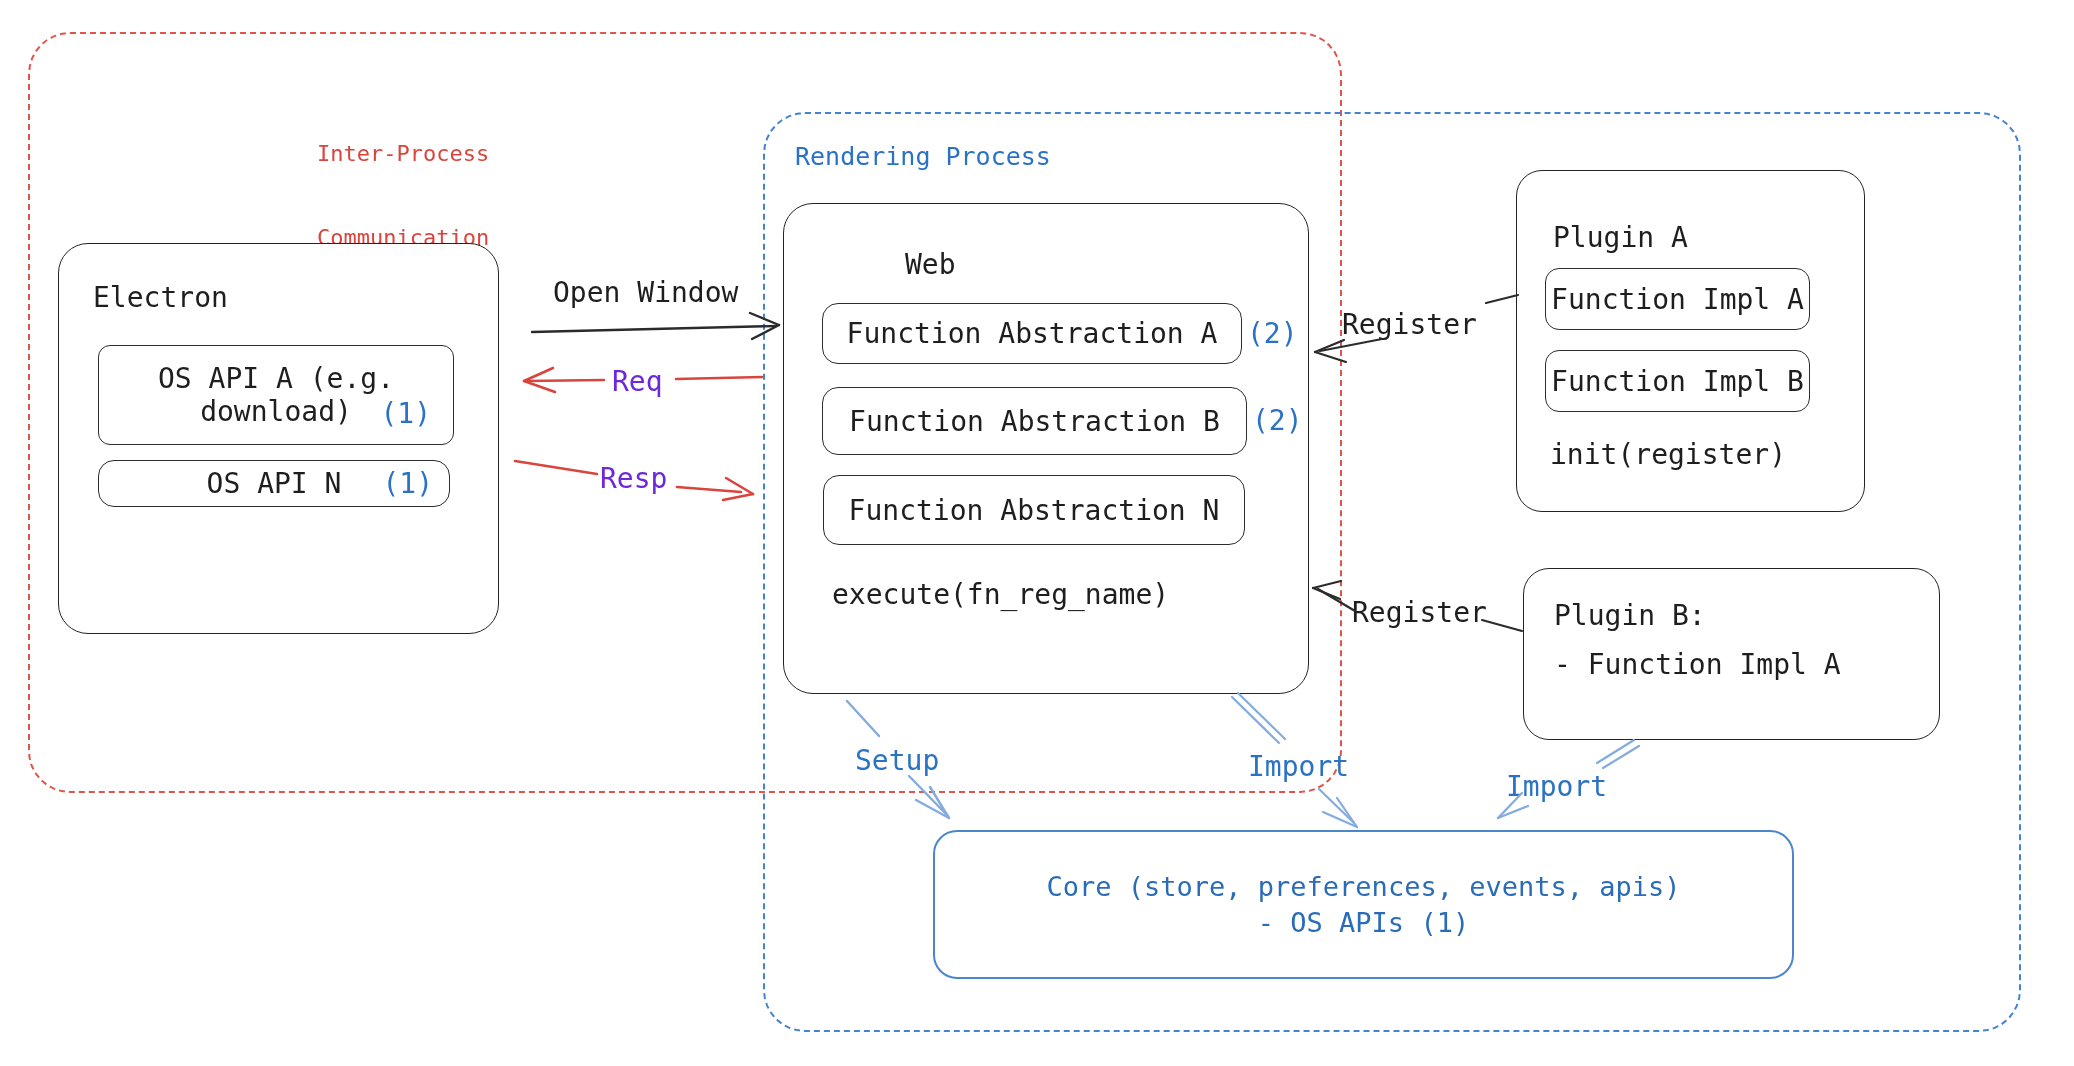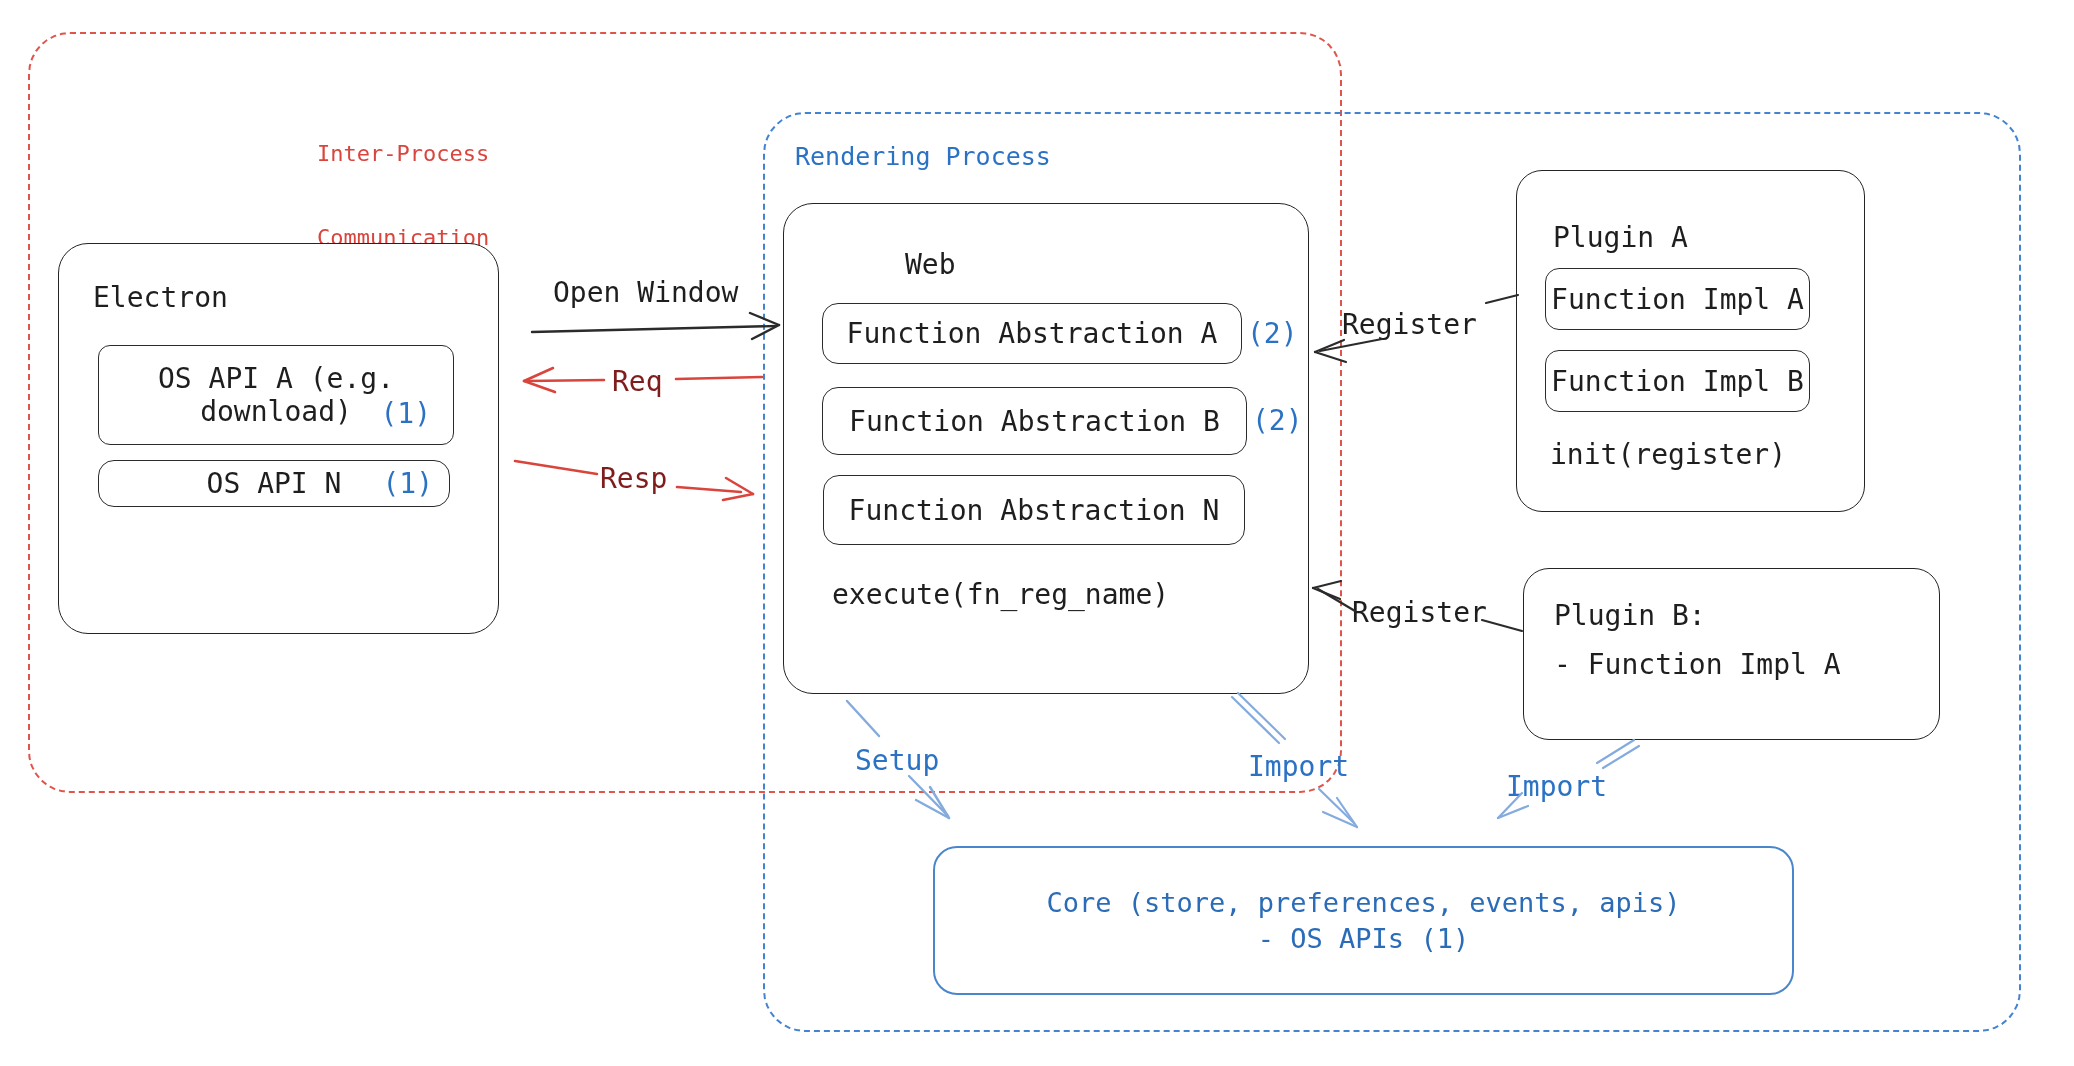--- a/index.html
+++ b/index.html
@@ -15,21 +15,21 @@
   
   .region{position:absolute;border-radius:42px;background:transparent;}
   .region.red{border:2.5px dashed #e0554b;}
   .region.blue{border:2.5px dashed #4383d2;}
   
   .node{position:absolute;border:1.7px solid #242424;border-radius:30px;background:#ffffff;}
   .subnode{position:absolute;border:1.5px solid #2c2c2c;border-radius:16px;background:#ffffff;
            display:flex;align-items:center;justify-content:center;font-size:28px;}
   .title{position:absolute;font-size:28px;white-space:pre;}
   .label{position:absolute;font-size:28px;white-space:pre;}
-  .red-t{color:#7f1d1d;}
+  .red-t{color:#6d28d9;}
   .blue-t{color:#2b72c4;}
   .badge{color:#2b72c4;font-size:28px;}
   .core{position:absolute;border:2.2px solid #4a86cc;border-radius:24px;background:#ffffff;
         display:flex;flex-direction:column;align-items:center;justify-content:center;
         color:#2b6cb8;font-size:27px;line-height:36px;text-align:center;}
   svg.overlay{position:absolute;left:0;top:0;pointer-events:none;}
   .ipc-label{position:absolute;font-size:22px;line-height:28px;color:#d9453d;white-space:pre;}
   .rp-label{position:absolute;font-size:25px;color:#2b72c4;white-space:pre;}
   .pb-line{position:absolute;font-size:28px;white-space:pre;}
 </style>
@@ -87,21 +87,21 @@
   </div>
   <div class="subnode" style="left:1545px;top:350px;width:263px;height:60px;border-radius:14px;">
     <span>Function Impl B</span>
   </div>
   <div class="label" style="left:1550px;top:438px;">init(register)</div>
 
   <div class="node" style="left:1523px;top:568px;width:415px;height:170px;border-radius:26px;"></div>
   <div class="pb-line" style="left:1554px;top:599px;">Plugin B:</div>
   <div class="pb-line" style="left:1554px;top:648px;">- Function Impl A</div>
 
-  <div class="core" style="left:933px;top:830px;width:857px;height:145px;margin-top:16px;">
+  <div class="core" style="left:933px;top:830px;width:857px;height:145px;">
     <div>Core (store, preferences, events, apis)</div>
     <div>- OS APIs (1)</div>
   </div>
 
   <div class="label" style="left:553px;top:276px;">Open Window</div>
   <div class="label red-t" style="left:612px;top:365px;">Req</div>
   <div class="label red-t" style="left:600px;top:462px;">Resp</div>
   <div class="label" style="left:1342px;top:308px;">Register</div>
   <div class="label" style="left:1352px;top:596px;">Register</div>
   <div class="label blue-t" style="left:855px;top:744px;">Setup</div>

